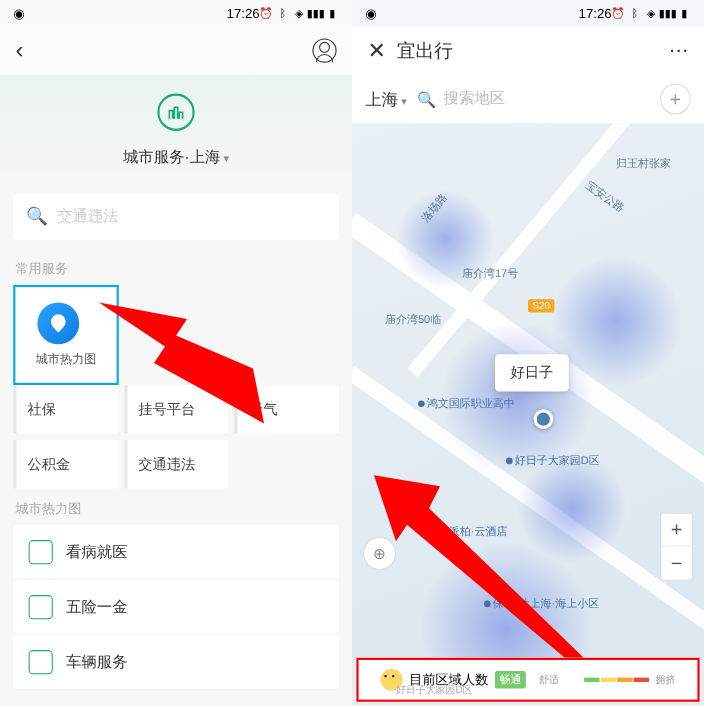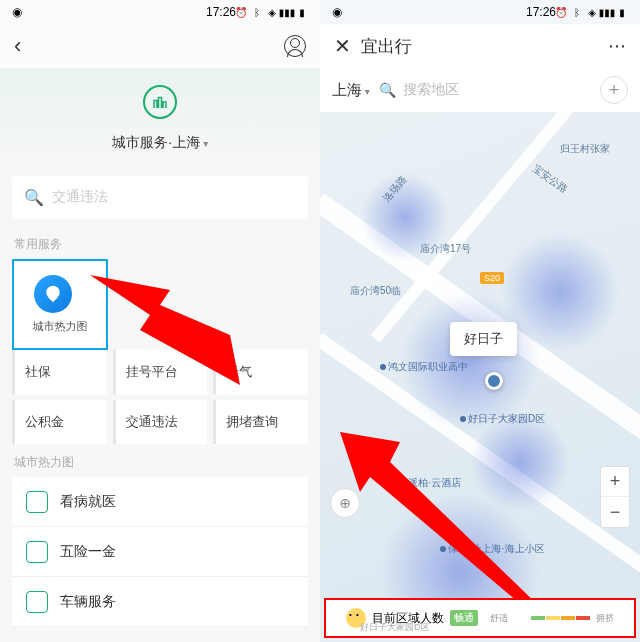--- a/index.html
+++ b/index.html
@@ -116,21 +116,20 @@
     </div>
     <div class="card-label">城市热力图</div>
   </div>
 
   <div class="grid">
     <div class="cell">社保</div>
     <div class="cell">挂号平台</div>
     <div class="cell">天气</div>
     <div class="cell">公积金</div>
     <div class="cell">交通违法</div>
-    <div class="cell">拥堵查询</div>
   </div>
 
   <div class="section-label">城市热力图</div>
   <div class="list">
     <div class="list-item">
         <span class="li-icon"></span>
         <span>看病就医</span>
       </div>
     <div class="list-item">
         <span class="li-icon"></span>

